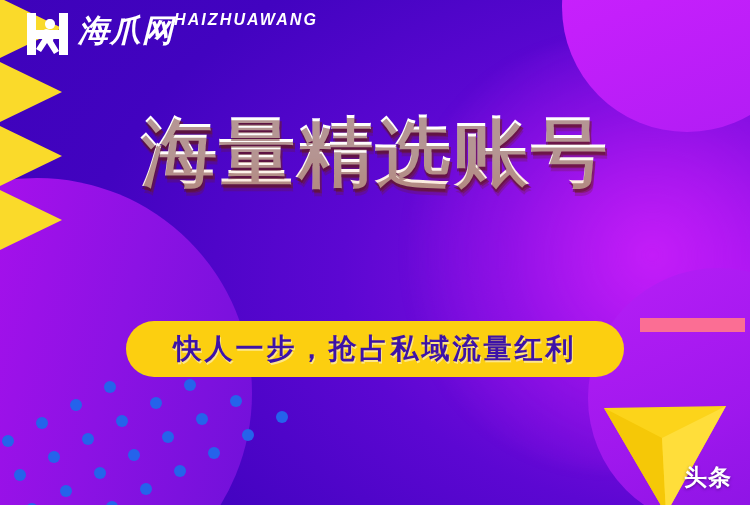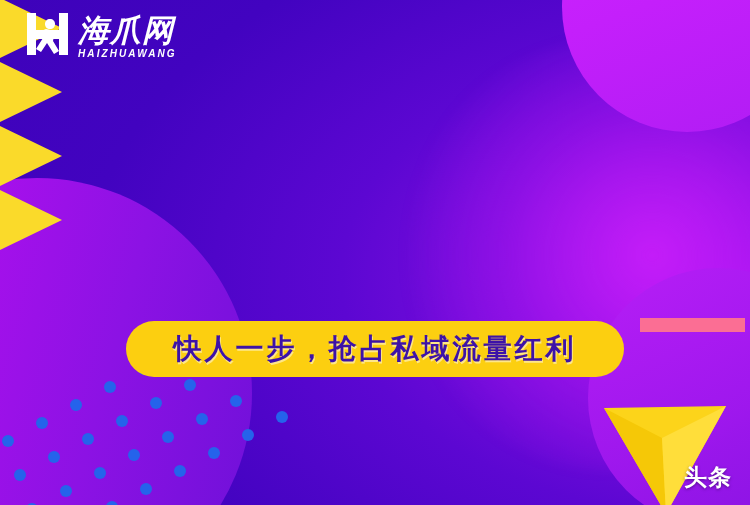--- a/index.html
+++ b/index.html
@@ -111,35 +111,35 @@
     left: 26px;
     top: 10px;
     display: flex;
     align-items: flex-start;
     gap: 8px;
     z-index: 6;
   }
   .logo-mark { width: 44px; height: 48px; display:block; }
   .logo-text-wrap {
     display: flex;
-    flex-direction: column;
+    flex-direction: row;
     justify-content: space-between;
     padding-top: 3px;
   }
   .logo-cn {
     font-size: 31px;
     line-height: 34px;
     font-weight: 700;
     color: #ffffff;
     letter-spacing: 1px;
     font-family: "DejaVu Sans", sans-serif;
     font-style: italic;
   }
   .logo-en {
-    font-size: 10px;
+    font-size: 16px;
     line-height: 14px;
     font-weight: 700;
     color: #ffffff;
     letter-spacing: 2.1px;
     font-style: italic;
     text-align: center;
   }
 
   
   .headline {
@@ -273,20 +273,21 @@
       <path d="M20 19 l9 2 l-2 10 l6 10 l-5 3 l-7 -11 l-6 9 l-5 -3 l7 -11 l-2 -7 z" fill="#ffffff"></path>
       <rect x="9" y="20" width="25" height="9" fill="#ffffff"></rect>
     </svg>
     <div class="logo-text-wrap">
       <div class="logo-cn">海爪网</div>
       <div class="logo-en">HAIZHUAWANG</div>
     </div>
   </div>
 
   <div class="headline">
+    <div class="hl-line">海量精选账号</div>
   </div>
 
   <div class="pill">
     <span class="pill-text">快人一步，抢占私域流量红利</span>
   </div>
 
   <div class="watermark">
     <span>头条</span>
   </div>
 

